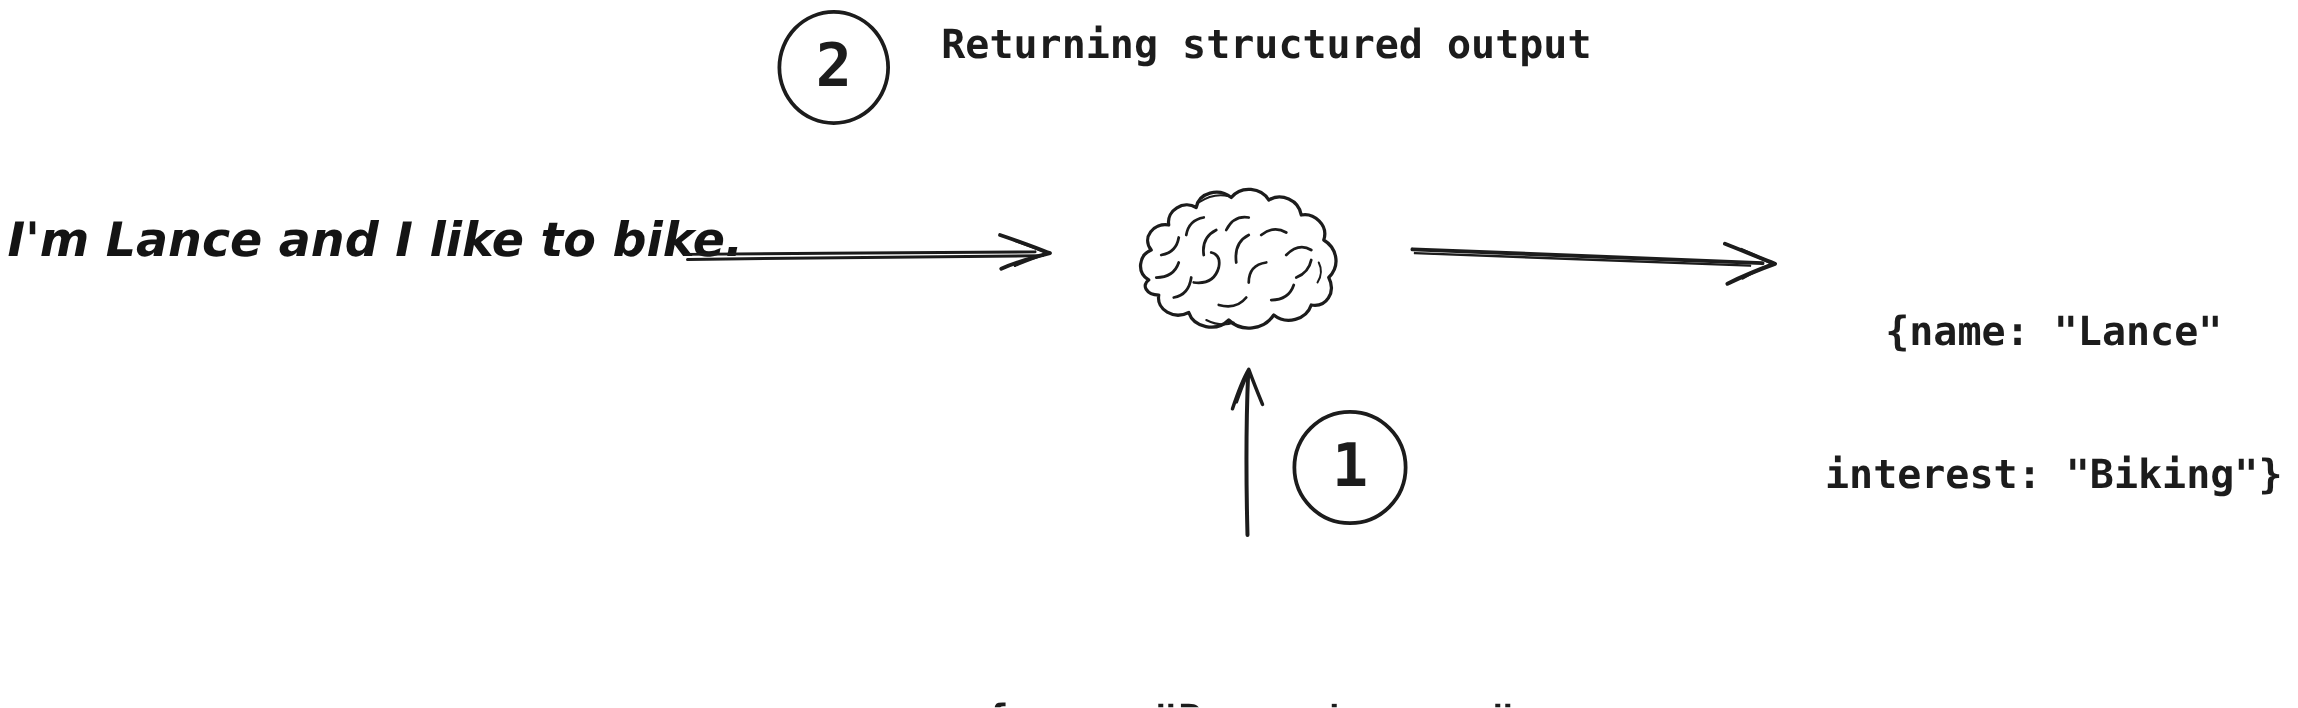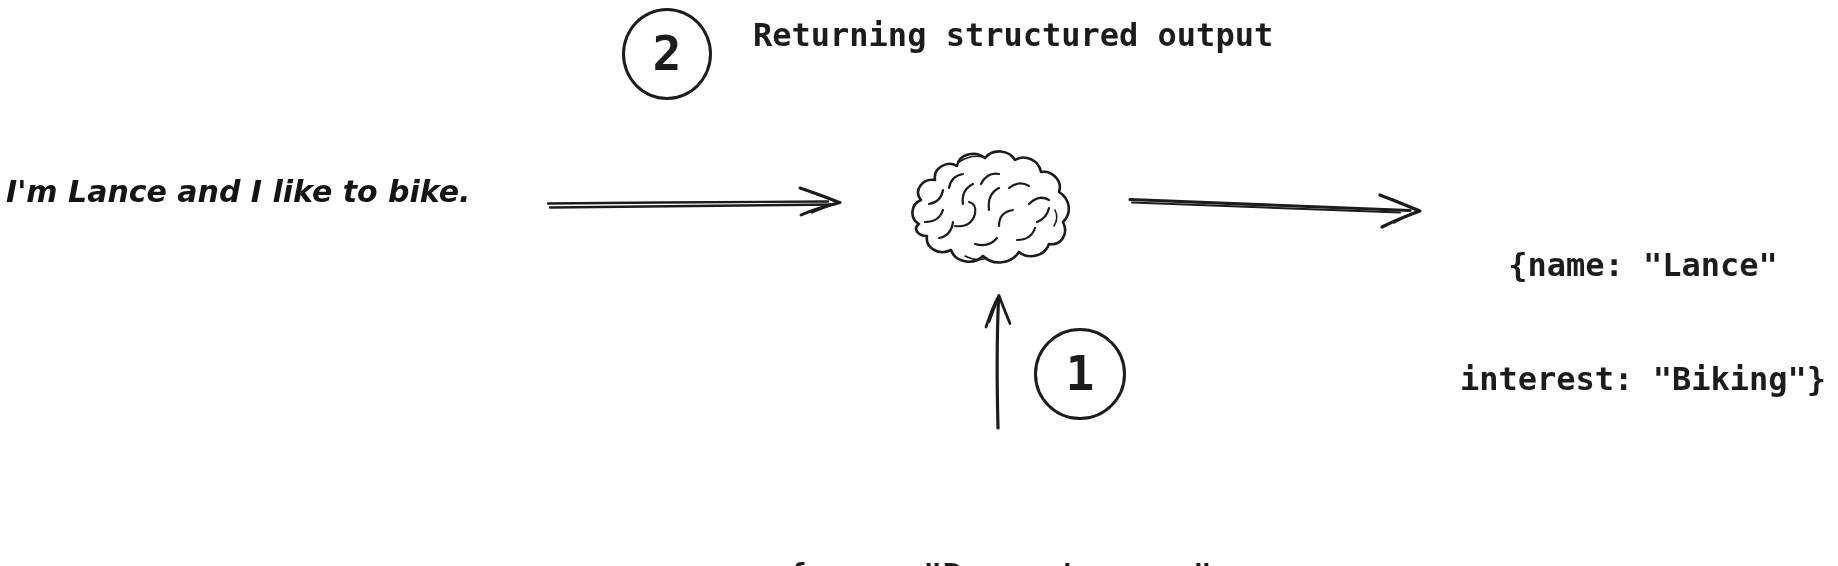--- a/index.html
+++ b/index.html
@@ -54,21 +54,21 @@
     text-align: center;
     white-space: pre;
     color: #1c1c1c;
   }
   .code-block.tight { line-height: 38px; }
 
   .handwriting {
     font-family: "DejaVu Sans", sans-serif;
     font-style: italic;
     font-weight: 600;
-    font-size: 30px;
+    font-size: 38px;
     line-height: 40px;
     white-space: pre;
     color: #141414;
   }
 
   svg.layer {
     position: absolute;
     left: 0;
     top: 0;
     pointer-events: none;

